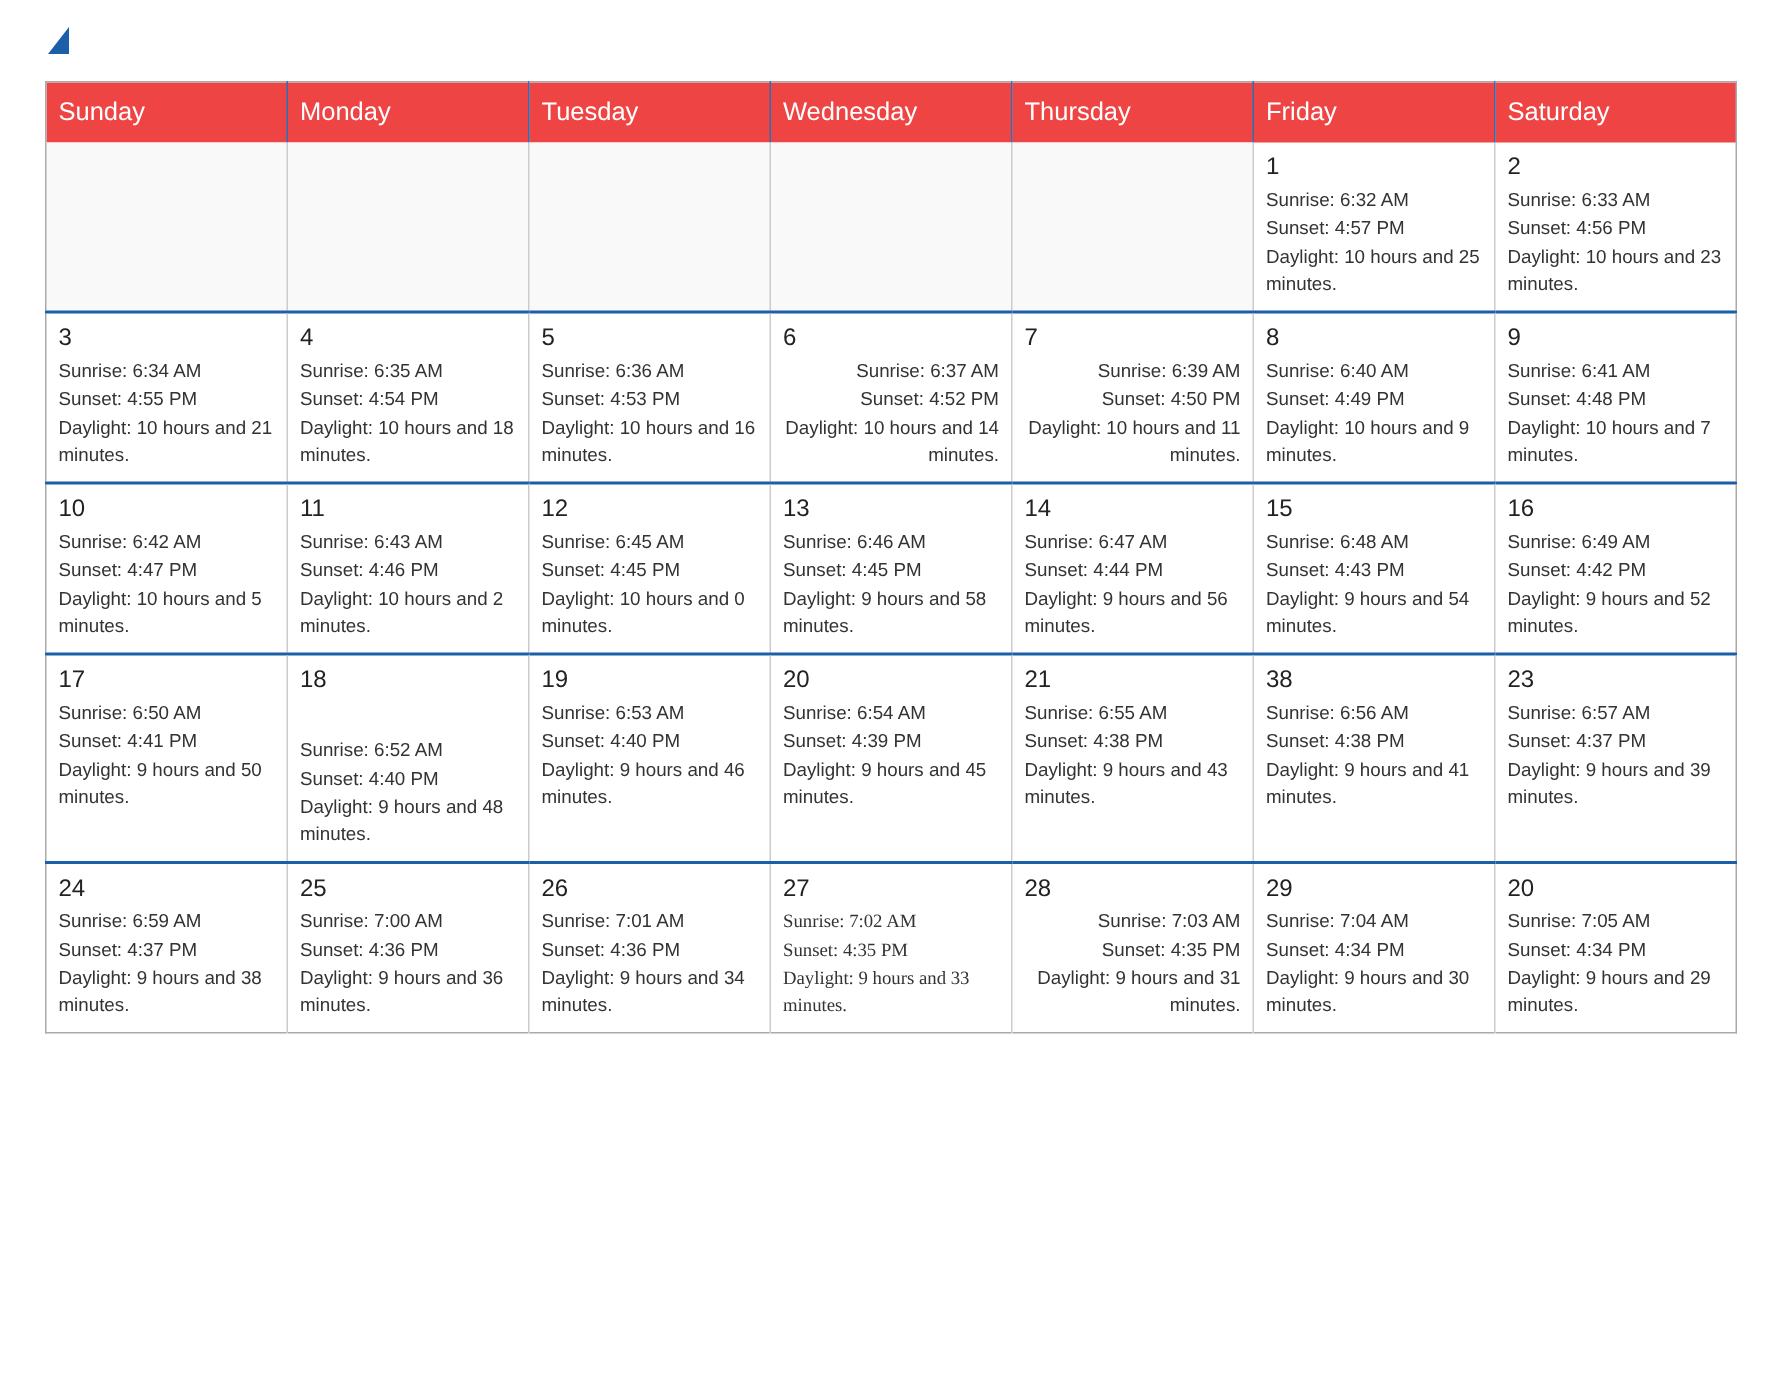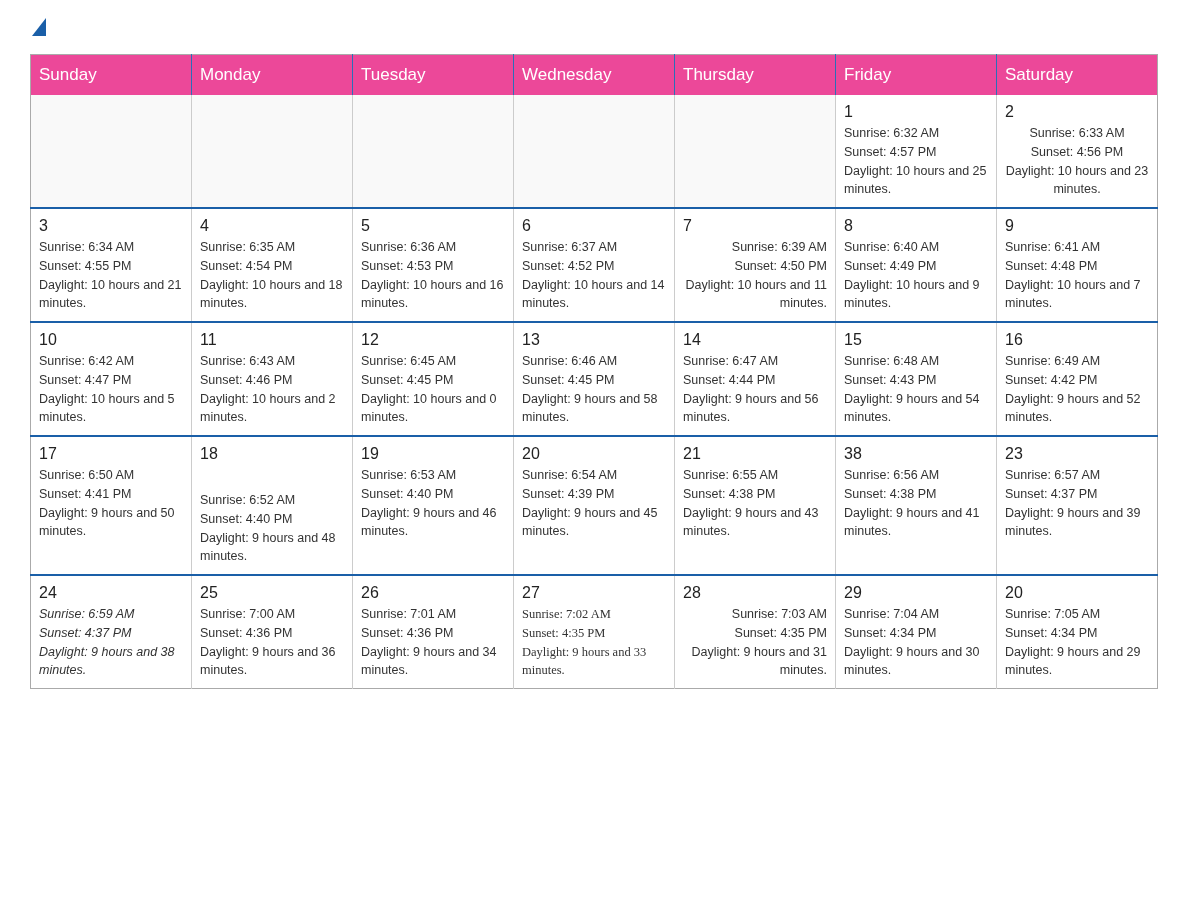--- a/index.html
+++ b/index.html
@@ -57,21 +57,21 @@
       font-size: 20px;
       color: #555;
       margin-top: 4px;
     }
     .calendar {
       width: 100%;
       border-collapse: collapse;
       border: 1px solid #aaa;
     }
     .calendar th {
-      background-color: #ec4899;
+      background-color: #ef4444;
       color: #fff;
       padding: 10px 8px;
       text-align: left;
       font-size: 17px;
       font-weight: normal;
       border-right: 1px solid #2a6fb8;
     }
     .calendar th:last-child { border-right: none; }
     .calendar td {
       vertical-align: top;
@@ -136,21 +136,21 @@
         <td class="empty-cell"></td>
         <td class="empty-cell"></td>
         <td>
           <span class="day-number">1</span>
           <div class="day-info" style="white-space: pre-line;">Sunrise: 6:32 AM
 Sunset: 4:57 PM
 Daylight: 10 hours and 25 minutes.</div>
         </td>
         <td>
           <span class="day-number">2</span>
-          <div class="day-info" style="white-space: pre-line; text-align: center;">Sunrise: 6:33 AM
+          <div class="day-info" style="white-space: pre-line;">Sunrise: 6:33 AM
 Sunset: 4:56 PM
 Daylight: 10 hours and 23 minutes.</div>
         </td>
       </tr>
       <tr>
         <td>
           <span class="day-number">3</span>
           <div class="day-info" style="white-space: pre-line;">Sunrise: 6:34 AM
 Sunset: 4:55 PM
 Daylight: 10 hours and 21 minutes.</div>
@@ -162,21 +162,21 @@
 Daylight: 10 hours and 18 minutes.</div>
         </td>
         <td>
           <span class="day-number">5</span>
           <div class="day-info" style="white-space: pre-line;">Sunrise: 6:36 AM
 Sunset: 4:53 PM
 Daylight: 10 hours and 16 minutes.</div>
         </td>
         <td>
           <span class="day-number">6</span>
-          <div class="day-info" style="white-space: pre-line;">Sunrise: 6:37 AM
+          <div class="day-info" style="white-space: pre-line; text-align: right;">Sunrise: 6:37 AM
 Sunset: 4:52 PM
 Daylight: 10 hours and 14 minutes.</div>
         </td>
         <td>
           <span class="day-number">7</span>
           <div class="day-info" style="white-space: pre-line; text-align: right;">Sunrise: 6:39 AM
 Sunset: 4:50 PM
 Daylight: 10 hours and 11 minutes.</div>
         </td>
         <td>
@@ -276,21 +276,21 @@
         <td>
           <span class="day-number">23</span>
           <div class="day-info" style="white-space: pre-line;">Sunrise: 6:57 AM
 Sunset: 4:37 PM
 Daylight: 9 hours and 39 minutes.</div>
         </td>
       </tr>
       <tr>
         <td>
           <span class="day-number">24</span>
-          <div class="day-info" style="white-space: pre-line; font-style: italic;">Sunrise: 6:59 AM
+          <div class="day-info" style="white-space: pre-line;">Sunrise: 6:59 AM
 Sunset: 4:37 PM
 Daylight: 9 hours and 38 minutes.</div>
         </td>
         <td>
           <span class="day-number">25</span>
           <div class="day-info" style="white-space: pre-line;">Sunrise: 7:00 AM
 Sunset: 4:36 PM
 Daylight: 9 hours and 36 minutes.</div>
         </td>
         <td>

